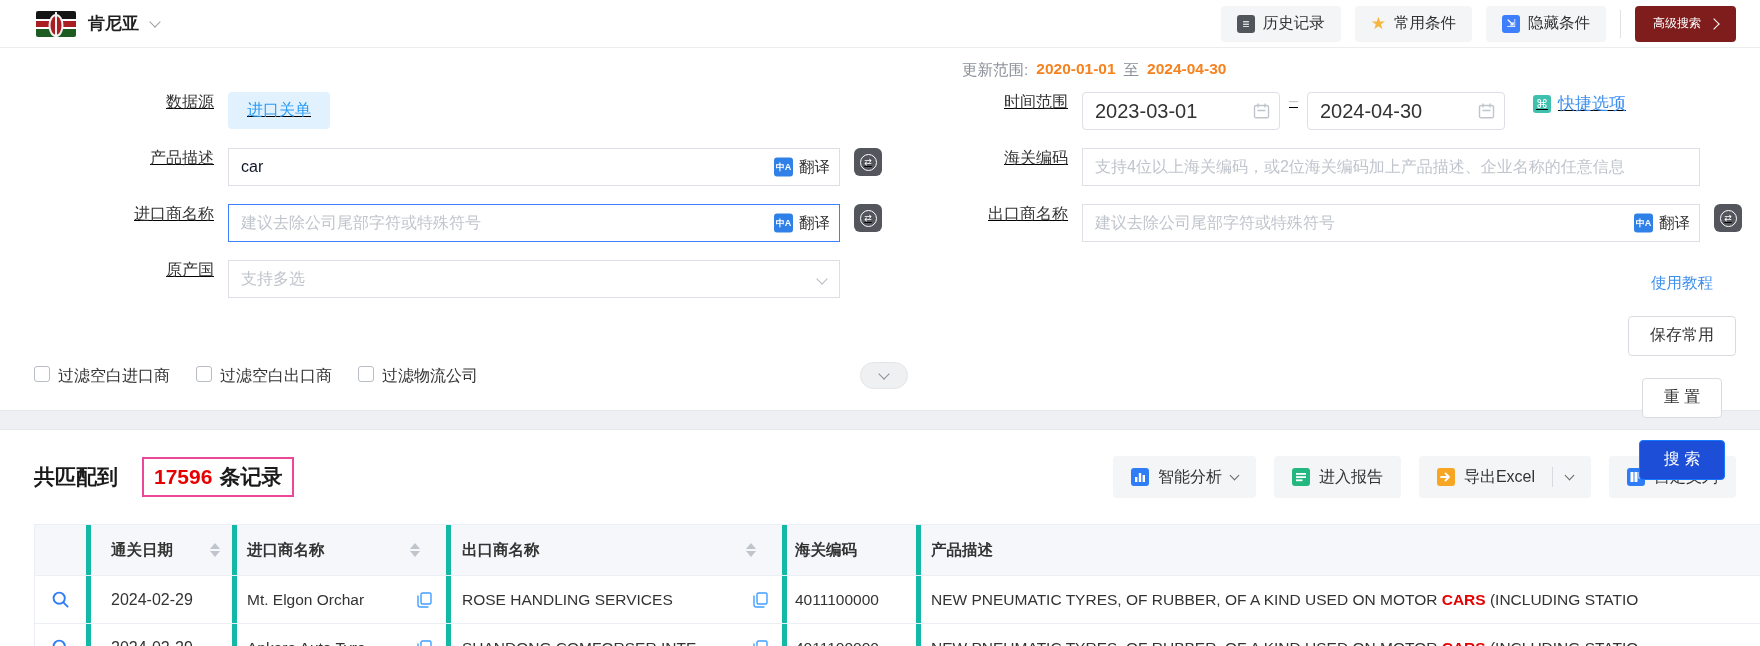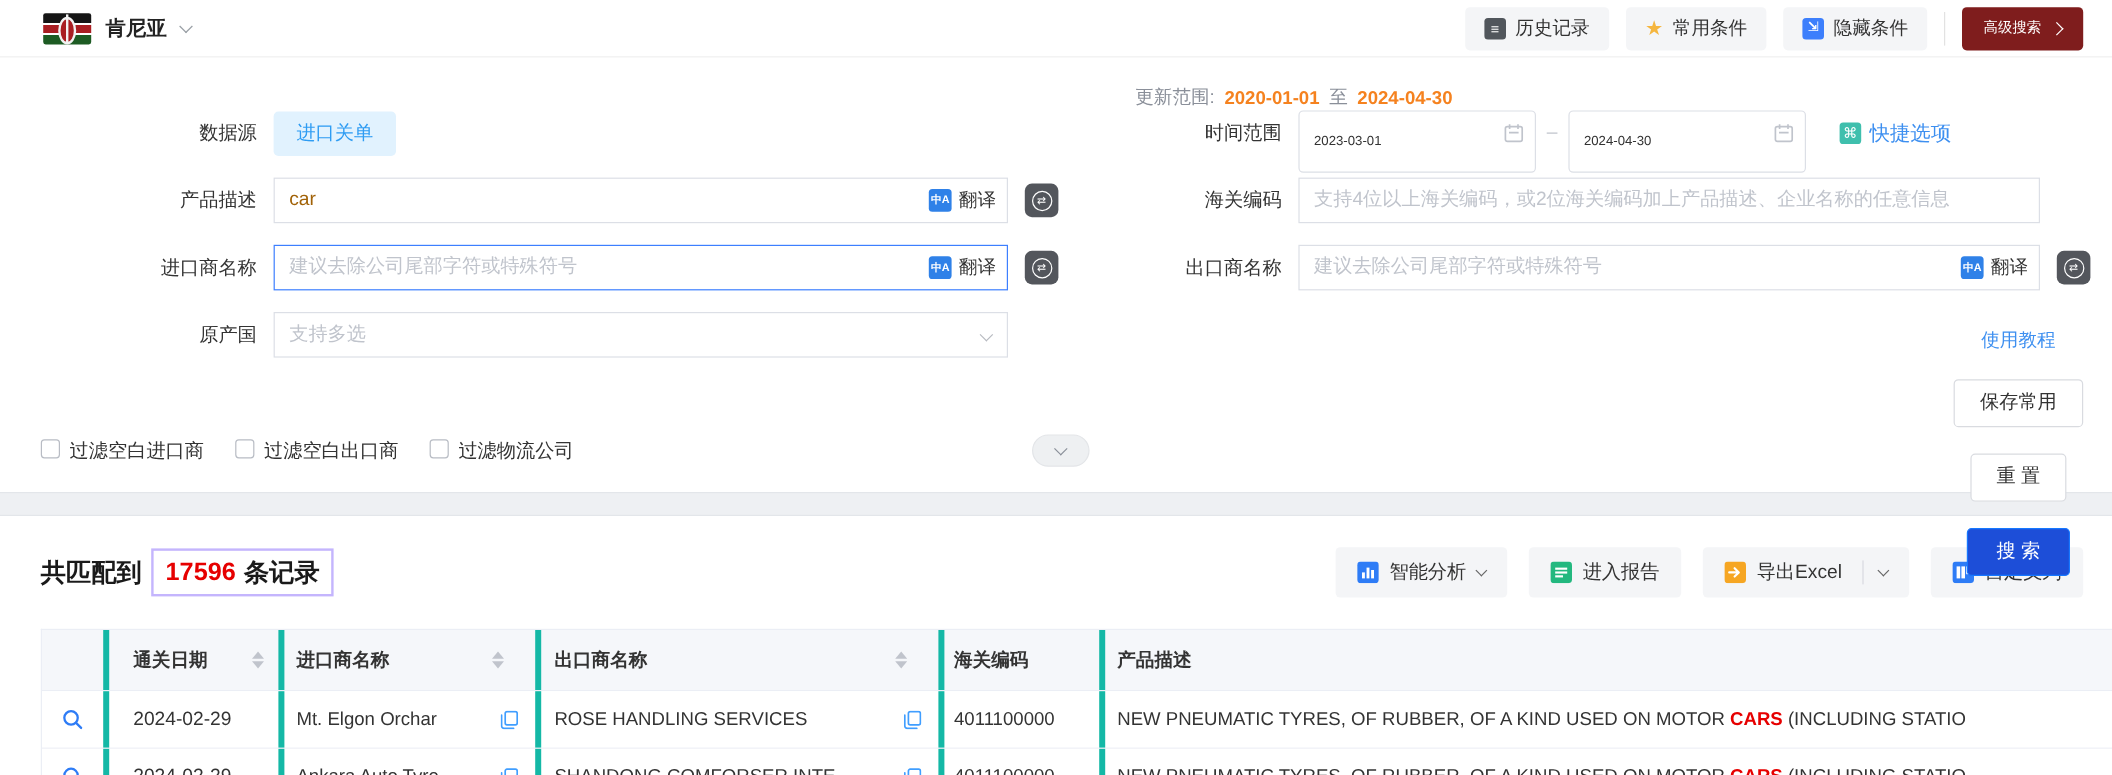--- a/index.html
+++ b/index.html
@@ -29,45 +29,45 @@
   .sq-icon.blue { background:#3d7ffc; font-size:11px; }
   .star { color:#f5b63f; font-size:17px; line-height:1; }
   .vdiv { width:1px; height:28px; background:#e2e2e2; }
 
   
   .form-card { background:#fff; padding-top:12px; }
   .form-cols { display:flex; }
   .col-left { width:882px; flex:0 0 auto; }
   .col-right { flex:1; }
   .spacer-line { height:32px; }
-  .update-line { height:32px; margin-left:64px; display:flex; align-items:flex-end; gap:8px; font-size:15.5px; }
+  .update-line { height:32px; margin-left:80px; display:flex; align-items:flex-start; gap:8px; font-size:15.5px; }
   .update-label { color:#8a8f99; }
   .update-date { color:#f5821f; font-weight:700; }
   .update-to { color:#8a8f99; }
-  .frow { display:flex; align-items:center; height:38px; margin-bottom:18px; }
+  .frow { display:flex; align-items:flex-start; height:38px; margin-bottom:18px;text-decoration:underline; }
   .flabel { width:228px; flex:0 0 auto; text-align:right; padding-right:14px; font-size:16px; color:#333; }
   .flabel-r { width:200px; flex:0 0 auto; text-align:right; padding-right:14px; font-size:16px; color:#333; }
   .tag { background:#e1f2fe; color:#2e9cf3; font-size:16px; padding:8px 19px; border-radius:4px; }
   .inputbox { position:relative; width:612px; height:38px; }
   .inputbox.wide { width:618px; }
-  .inputbox input { width:100%; height:38px; border:1px solid #dcdfe6; border-radius:0; padding:0 12px; font-size:16px; color:#a16207; outline:none; background:#fff; }
+  .inputbox input { width:100%; height:38px; border:1px solid #dcdfe6; border-radius:0; padding:0 12px; font-size:16px; color:#0f172a; outline:none; background:#fff; }
   .inputbox input::placeholder { color:#c0c4cc; }
   .inputbox.focused input { border-color:#3d7fff; }
   .inputbox.has-translate input { padding-right:86px; }
   .translate-btn { position:absolute; right:10px; top:50%; transform:translateY(-50%); display:flex; align-items:center; gap:6px;
     background:none; border:none; cursor:pointer; font-size:15.5px; color:#333; }
   .tr-ic { width:19px; height:19px; background:#2f81e8; border-radius:3px; color:#fff; font-size:9px; font-weight:700;
     display:inline-flex; align-items:center; justify-content:center; letter-spacing:0; }
   .dark-btn { width:28px; height:28px; margin-left:14px; border:none; border-radius:6px; background:#53565c; cursor:pointer;
     display:inline-flex; align-items:center; justify-content:center; flex:0 0 auto; }
   .dark-btn .circ { width:17px; height:17px; border:1.6px solid #fff; border-radius:50%; color:#fff; font-size:9px;
     display:inline-flex; align-items:center; justify-content:center; }
   .sel-chev { position:absolute; right:14px; top:50%; margin-top:-6px; color:#b7bac0; }
   .datebox { position:relative; width:198px; height:38px; }
-  .datebox input { width:100%; height:52px; border:1px solid #dcdfe6; border-radius:4px; padding:0 34px 0 12px; font-size:11px; color:#333; outline:none; }
+  .datebox input { width:100%; height:38px; border:1px solid #dcdfe6; border-radius:4px; padding:0 34px 0 12px; font-size:20px; color:#333; outline:none; }
   .cal-ic { position:absolute; right:10px; top:50%; transform:translateY(-50%); }
   .dash { color:#c4c8cf; margin:0 9px; font-size:16px; }
   .quick { display:flex; align-items:center; gap:7px; margin-left:28px; background:none; border:none; cursor:pointer; }
   .quick-ic { width:18px; height:18px; background:#3fbfad; border-radius:3px; color:#fff; font-size:12px; display:inline-flex; align-items:center; justify-content:center; }
   .quick-txt { color:#3d8ff0; font-size:17px; }
 
   
   .filters-row { display:flex; align-items:center; margin-top:40px; padding:0 24px 0 34px; height:40px; position:relative; margin-bottom:14px; }
   .cb-item { display:flex; gap:8px; margin-right:26px; }
   .cb-item input { appearance:none; width:16px; height:16px; border:1px solid #b8bcc4; border-radius:3px; background:#fff; cursor:pointer; }
@@ -79,21 +79,21 @@
   .btn { height:40px; padding:0 21px; border-radius:4px; border:1px solid #d9dbe0; background:#fff; font-size:16px; color:#333; cursor:pointer; }
   .btn.primary { background:#1d4ed8; border-color:#1677ff; color:#fff; padding:0 24px; }
 
   .band { height:20px; background:#eef0f3; border-top:1px solid #e3e6ea; border-bottom:1px solid #e3e6ea; }
 
   
   .results { background:#fff; padding-top:26px; }
   .results-head { display:flex; align-items:center; padding:0 24px 0 34px; }
   .matched { display:flex; align-items:center; }
   .matched-prefix { font-size:21px; font-weight:700; color:#1a1a1a; }
-  .red-box { margin-left:8px; border:2px solid #c4b5fd; padding:4px 10px; display:flex; align-items:center; gap:7px; }
+  .red-box { margin-left:24px; border:2px solid #ec4899; padding:4px 10px; display:flex; align-items:center; gap:7px; }
   .red-count { font-size:21px; font-weight:700; color:#e60000; }
   .red-suffix { font-size:21px; font-weight:700; color:#1a1a1a; }
   .actions { margin-left:auto; display:flex; align-items:center; gap:18px; }
   .act-btn { border:none; background:#f4f5f7; height:42px; padding:0 18px; border-radius:4px; font-size:16px; color:#333;
     display:flex; align-items:center; gap:9px; cursor:pointer; }
   .act-btn .chev { width:7px; height:7px; color:#666; }
   .act-div { width:1px; height:20px; background:#d7dadf; margin:0 4px 0 8px; }
 
   
   .table { margin:26px 0 0 34px; width:1740px; border:1px solid #ebeef5; border-bottom:none; }

